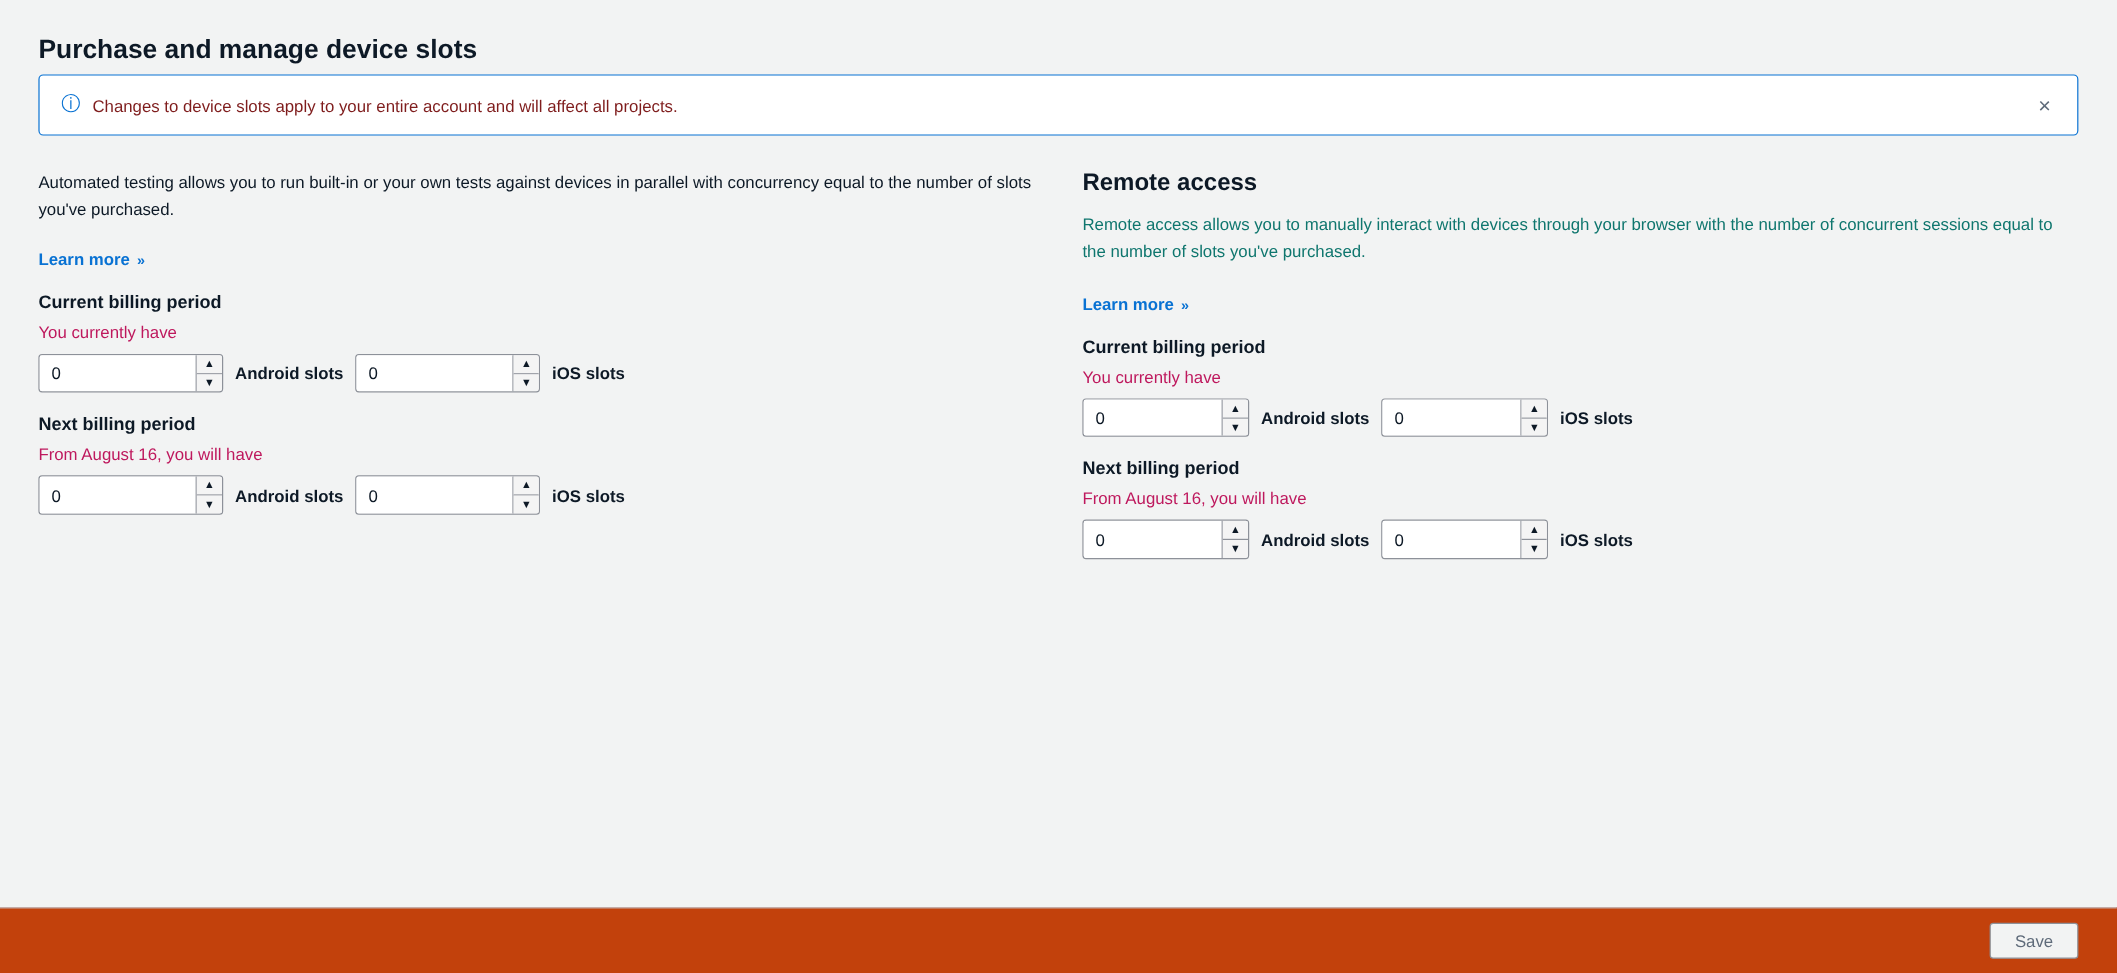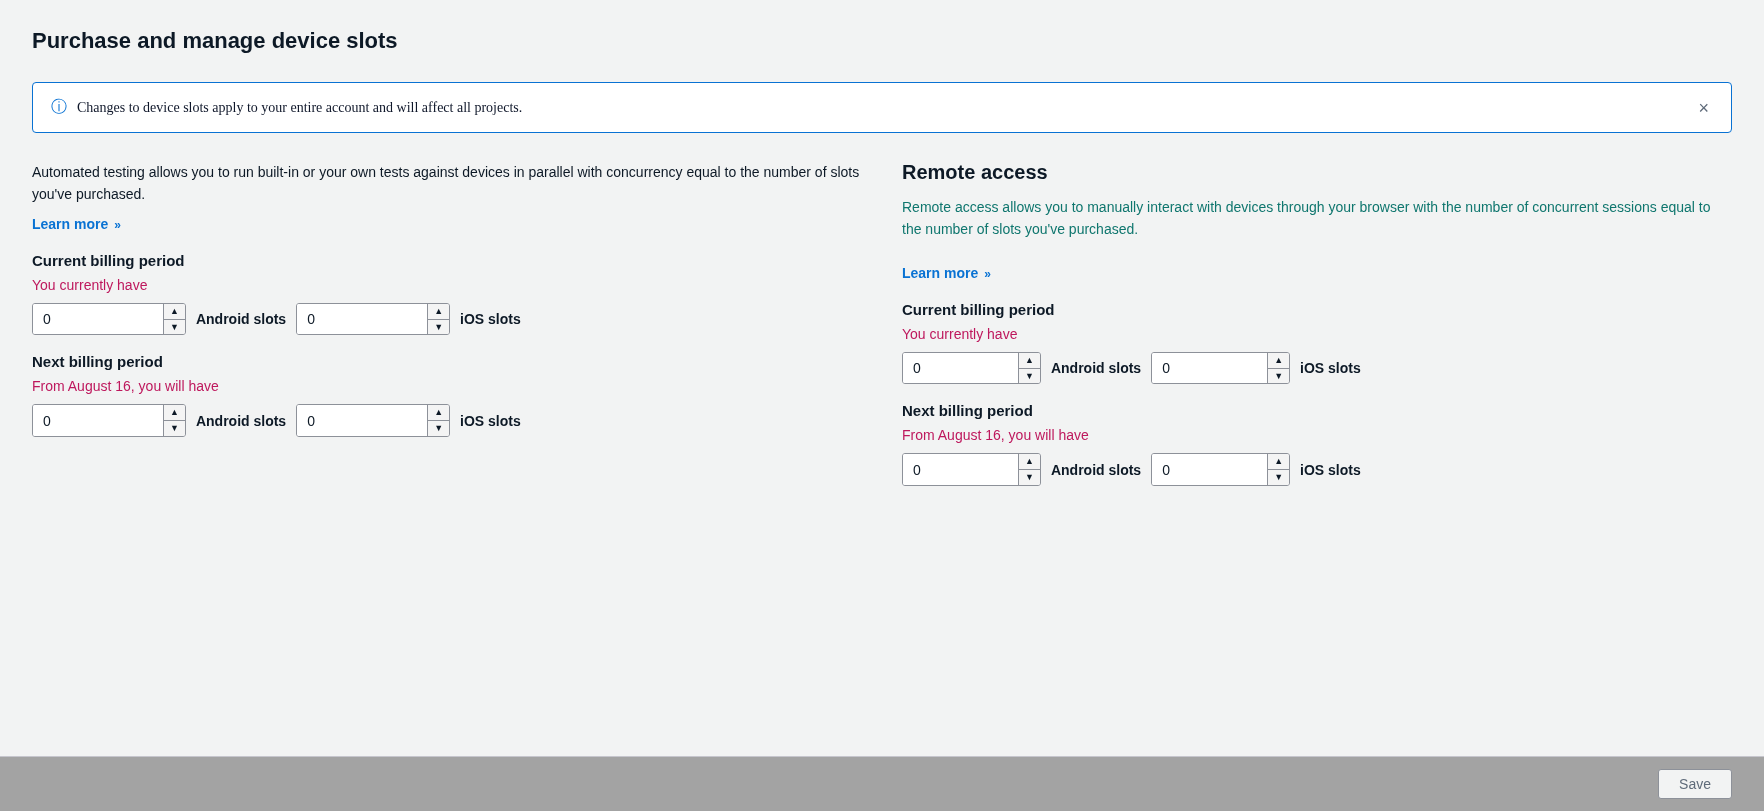--- a/index.html
+++ b/index.html
@@ -11,21 +11,21 @@
       min-height: 811px;
       position: relative;
     }
     .page-container {
       padding: 28px 32px 80px 32px;
       max-width: 1764px;
     }
     .page-title {
       font-size: 22px;
       font-weight: 700;
-      margin-bottom: 28px;
+      margin-bottom: 8px;
       color: #0d1926;
     }
     .info-banner {
       background: #fff;
       border: 1px solid #0972d3;
       border-radius: 4px;
       padding: 14px 18px;
       display: flex;
       align-items: center;
       justify-content: space-between;
@@ -35,23 +35,22 @@
       display: flex;
       align-items: center;
       gap: 10px;
     }
     .info-icon {
       color: #0972d3;
       font-size: 16px;
       flex-shrink: 0;
     }
     .info-banner-text {
-      color: #0f172a;
-      font-size: 14px;
-      font-family: Liberation Serif, serif;
+      color: #7f1d1d;
+      font-size: 14px;
     }
     .close-btn {
       background: none;
       border: none;
       cursor: pointer;
       font-size: 18px;
       color: #5f6b7a;
       padding: 0 4px;
       line-height: 1;
     }
@@ -80,21 +79,21 @@
       cursor: pointer;
     }
     .learn-more-chevron {
       font-size: 12px;
       margin-left: 2px;
     }
     .desc-row {
       display: flex;
       align-items: flex-end;
       flex-wrap: wrap;
-      gap: 6px;
+      gap: 18px;
       margin-bottom: 20px;
     }
     .subsection-title {
       font-size: 15px;
       font-weight: 700;
       margin-bottom: 8px;
       margin-top: 18px;
       color: #0d1926;
     }
     .slots-label {
@@ -151,21 +150,21 @@
       justify-content: center;
     }
     .spinner-btn:first-child {
       border-bottom: 1px solid #8d9199;
     }
     .footer-bar {
       position: fixed;
       bottom: 0;
       right: 0;
       left: 0;
-      background: #a3a3a3;
+      background: #c2410c;
       border-top: 1px solid #c6c6cd;
       display: flex;
       justify-content: flex-end;
       padding: 12px 32px;
     }
     .save-btn {
       background: #f2f3f3;
       border: 1px solid #8d9199;
       border-radius: 3px;
       padding: 6px 20px;

